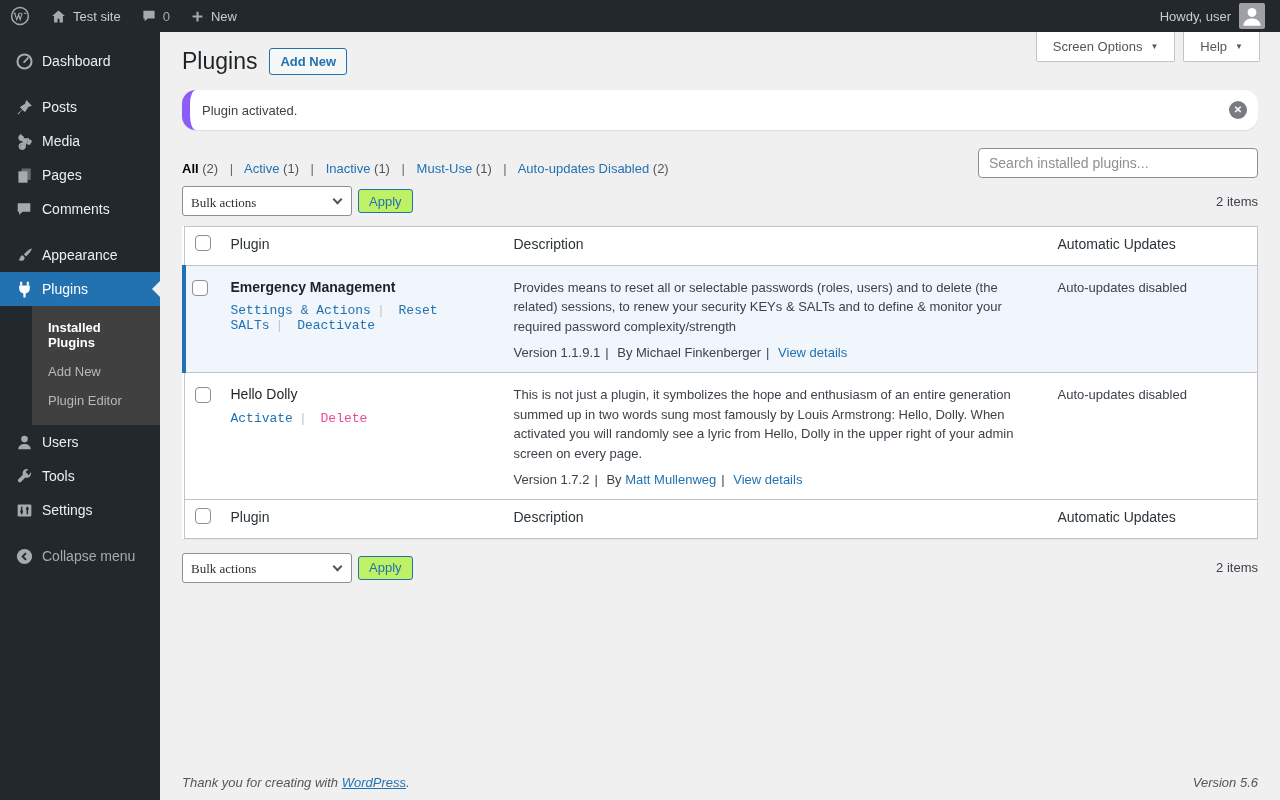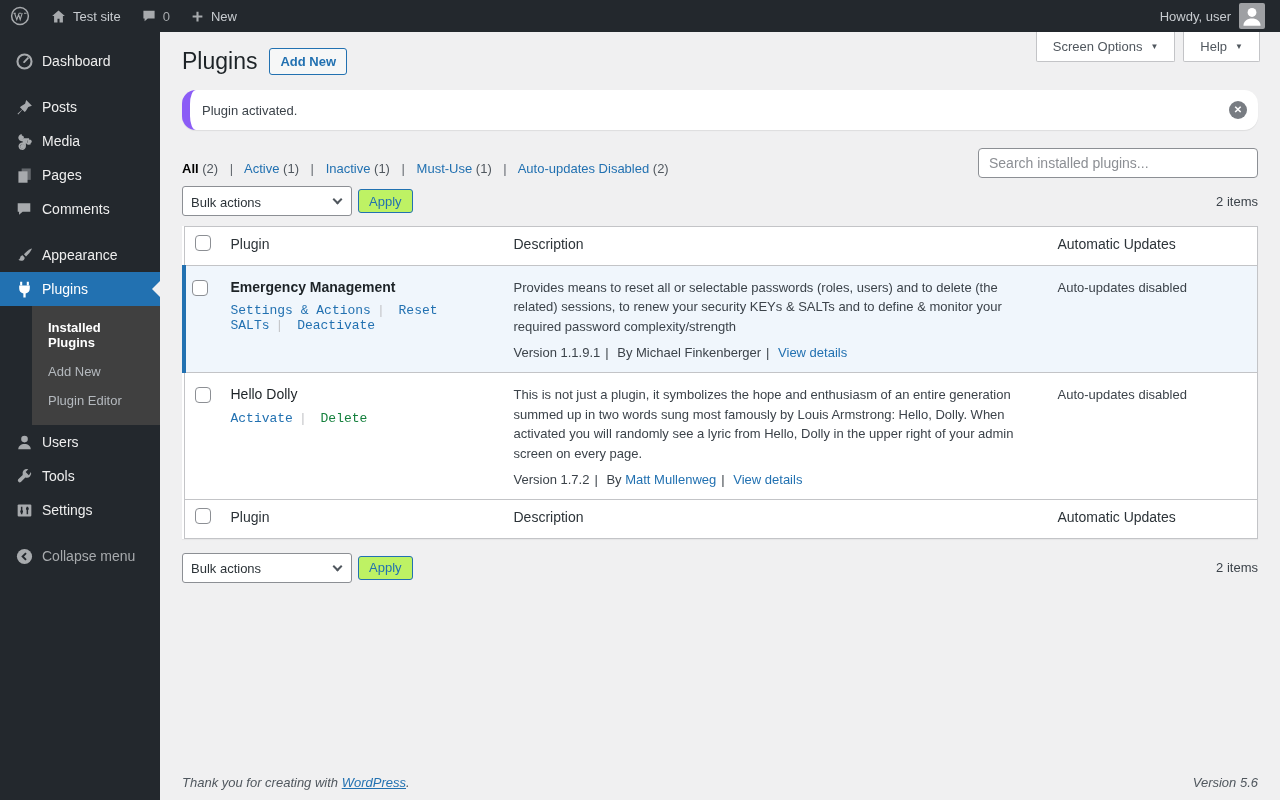--- a/index.html
+++ b/index.html
@@ -98,21 +98,21 @@
   }
   .search-box input::placeholder { color:#8c8f94; }
 
   .tablenav { display:flex; align-items:center; margin:6px 0 10px; }
   .bulkactions { display:flex; align-items:center; gap:6px; }
   .select-wrap { position:relative; display:inline-block; }
   select {
     appearance:none; -webkit-appearance:none; -moz-appearance:none;
     height:30px; min-width:170px; padding:2px 30px 0 8px;
     border:1px solid #8c8f94; border-radius:3px; background:#fff;
-    font-size:13px; color:#2c3338; font-family:Liberation Sans, sans-serif; cursor:pointer;
+    font-size:13px; color:#2c3338; font-family:Liberation Serif, serif; cursor:pointer;
   }
   .select-chev {
     position:absolute; right:11px; top:10px; width:7px; height:7px;
     border-left:2px solid #50575e; border-bottom:2px solid #50575e;
     transform:rotate(-45deg); pointer-events:none;
   }
   .button-secondary {
     height:24px; padding:0 10px; border:1px solid #2271b1; border-radius:3px;
     background:#bef264; color:#2271b1; font-size:13px; cursor:pointer;
     font-family:"Liberation Sans", sans-serif;
@@ -140,21 +140,21 @@
   tbody td { padding:12px 10px; border-bottom:1px solid #c3c4c7; font-size:13px; }
   tbody td.col-cb { padding:14px 0 8px 10px; }
   tr.active-plugin td { background:#f0f6fc; }
   tr.active-plugin td.col-cb { border-left:4px solid #2271b1; padding-left:6px; }
   .plugin-title { font-size:14px; color:#1d2327; line-height:1.4; }
   .plugin-title.bold { font-weight:700; }
   .row-actions { margin-top:6px; font-size:13px;font-family:Liberation Mono, monospace; }
   .row-actions .ract { display:inline; }
   .row-actions .ract:not(:last-child)::after { content:"|"; color:#c3c4c7; margin:0 6px; }
   .row-actions a { color:#2271b1; }
-  .row-actions a.danger { color:#15803d; }
+  .row-actions a.danger { color:#ec4899; }
   .plugin-desc p { margin:0; line-height:1.5; color:#3c434a; }
   .plugin-meta { margin-top:9px; color:#3c434a; }
   .plugin-meta .pm:not(:last-child)::after { content:"|"; color:#3c434a; margin:0 5px; }
   .plugin-meta a { color:#2271b1; }
   .auto-updates-cell { color:#3c434a; font-size:13px; padding-top:14px; }
 
   
   .admin-footer {
     position:absolute; left:182px; right:22px; bottom:10px;
     display:flex; justify-content:space-between; align-items:flex-end;

